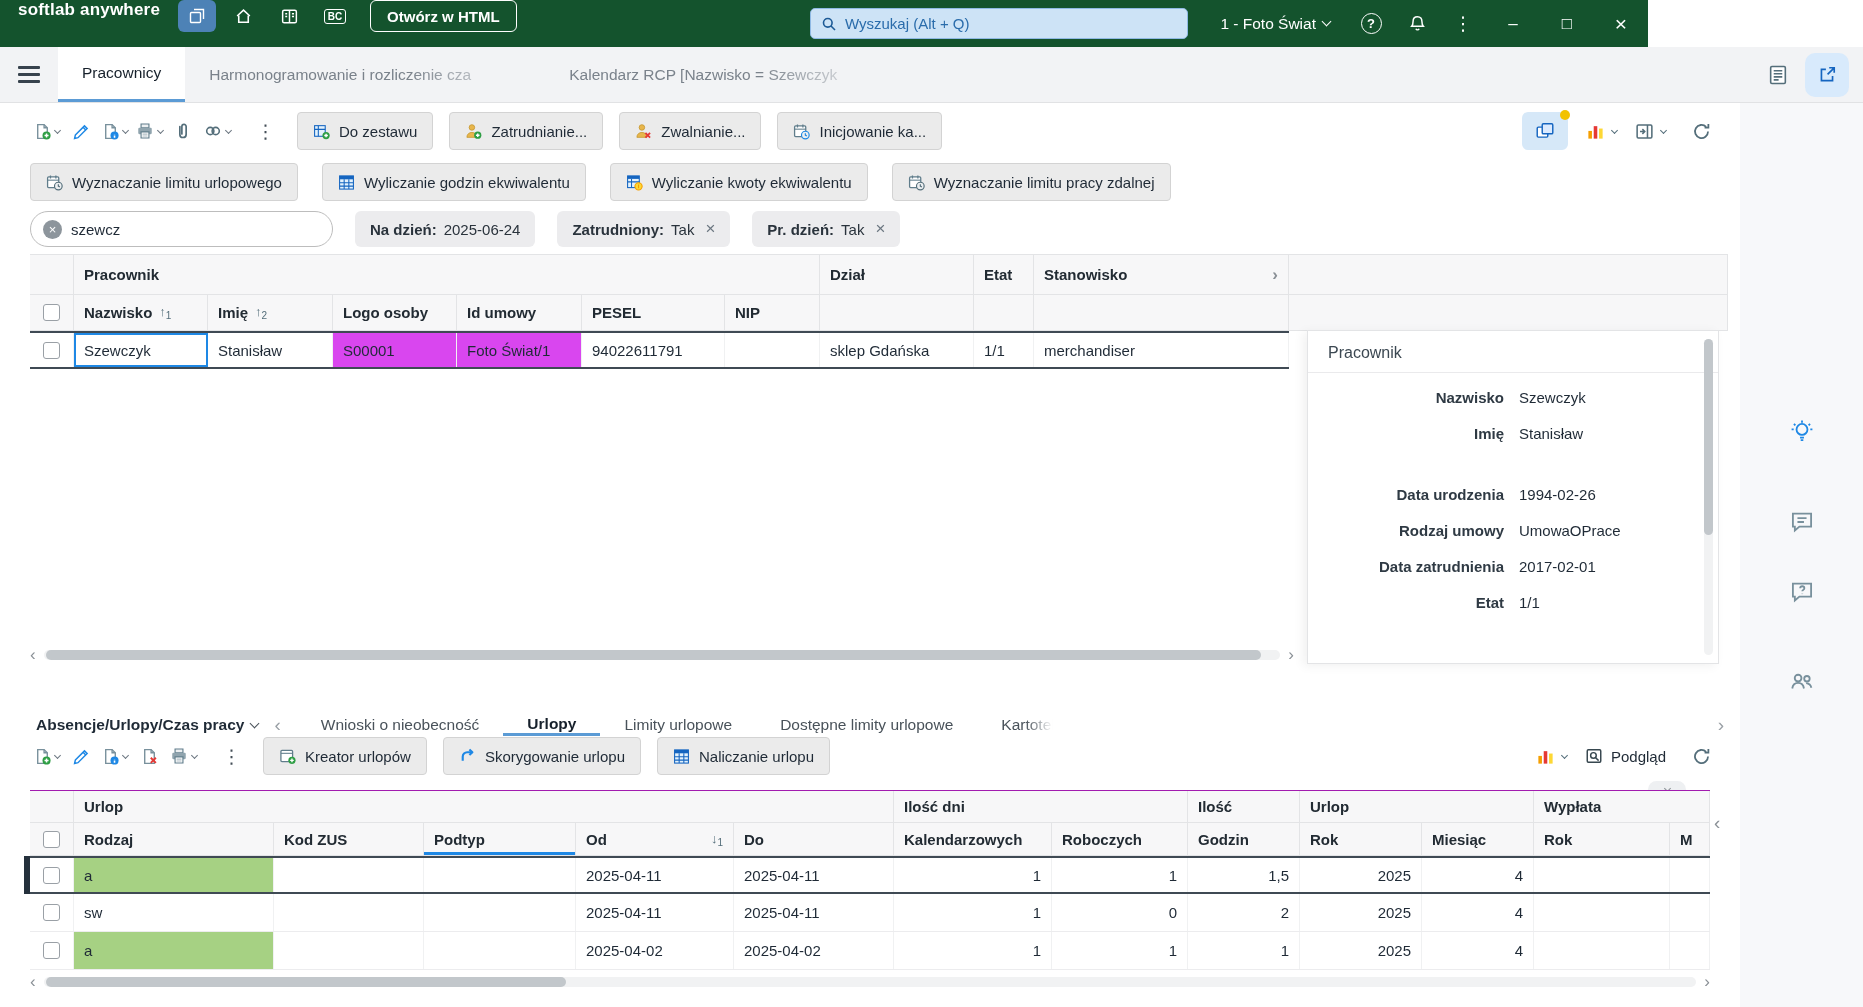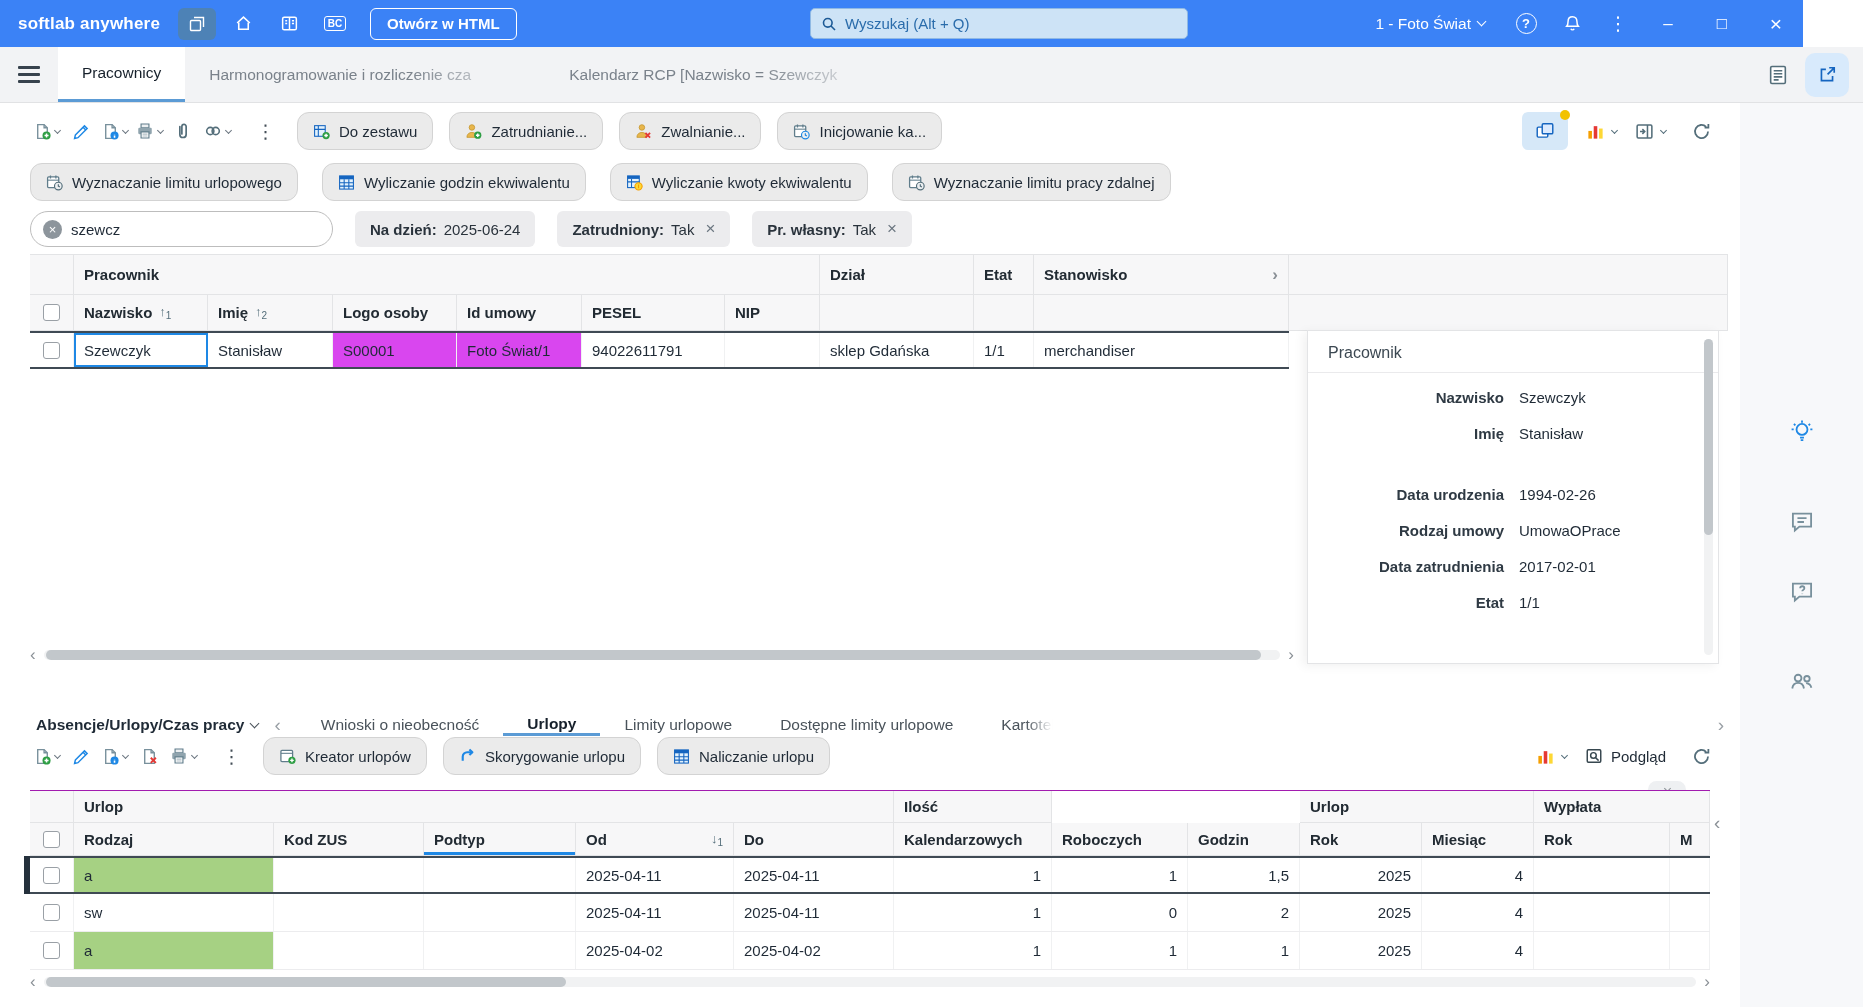--- a/index.html
+++ b/index.html
@@ -1,22 +1,22 @@
 <!DOCTYPE html>
 <html><head>
 <meta charset="utf-8">
 <style>
   *{margin:0;padding:0;box-sizing:border-box}
   html,body{width:1863px;height:1007px;overflow:hidden;background:#fff;
     font-family:"Liberation Sans",sans-serif;color:#1f2a36;font-size:15px}
   svg{display:block}
 
   
-  .titlebar{position:absolute;top:0;left:0;width:1803px;height:47px;background:#3b82f6;
-    display:flex;align-items:center;color:#fff}
+  .titlebar{position:absolute;top:0;left:0;width:1648px;height:47px;background:#14532d;
+    display:flex;align-items:flex-start;color:#fff}
   .brand{font-size:17px;font-weight:600;padding:0 14px 0 18px;letter-spacing:.2px}
   .tb-ic{width:38px;height:32px;display:flex;align-items:center;justify-content:center;
     border-radius:6px;margin:0 4px;cursor:pointer}
   .tb-ic.boxed{background:#4d82b6}
   .bc-ic{border:1.6px solid #fff;border-radius:3px;font-size:10px;font-weight:700;padding:1px 3px}
   .open-html{height:32px;border:1.5px solid #fff;border-radius:6px;padding:0 16px;margin-left:12px;
     display:flex;align-items:center;font-size:15px;font-weight:600;cursor:pointer}
   .tb-search{position:absolute;left:810px;top:8px;width:378px;height:31px;background:#cde3f6;
     border:1px solid #8fb9e4;border-radius:5px;display:flex;align-items:center;padding:0 10px;gap:8px}
   .tb-search input{flex:1;border:none;background:transparent;outline:none;color:#1c5a96;font-size:15px;
@@ -52,21 +52,21 @@
   
   .toolbar1{position:absolute;top:103px;left:0;width:1740px;height:56px;display:flex;
     align-items:center;padding-left:30px}
   .toolbar2{position:absolute;top:159px;left:0;width:1740px;height:46px;display:flex;
     align-items:center;padding-left:30px;gap:24px}
   .ibtn{height:38px;min-width:34px;display:flex;align-items:center;justify-content:center;
     color:#546e7a;cursor:pointer;border-radius:4px;padding:0 3px}
   .ibtn .chev{color:#6b7680}
   .dots{font-size:19px;color:#444e57;padding:0 10px;margin:0 12px;cursor:pointer}
   .abtn{height:38px;display:flex;align-items:center;gap:9px;background:#ebebeb;
-    border:1px solid #d3d3d3;border-radius:12px;padding:0 15px;font-size:15px;color:#1f2a36;
+    border:1px solid #d3d3d3;border-radius:4px;padding:0 15px;font-size:15px;color:#1f2a36;
     white-space:nowrap;cursor:pointer}
   .t1-gap{margin-left:16px}
   .tb1-right{margin-left:auto;display:flex;align-items:center;gap:18px;margin-right:22px}
   .cards-btn{width:46px;height:38px;background:#d6e8f8;border-radius:6px;display:flex;
     align-items:center;justify-content:center;position:relative;cursor:pointer}
   .cards-btn::after{content:"";position:absolute;top:-2px;right:-2px;width:10px;height:10px;
     border-radius:50%;background:#f2c200}
   .icgrp{display:flex;align-items:center;gap:3px;cursor:pointer;color:#546e7a}
 
   
@@ -446,21 +446,21 @@
   <div class="chip">
     <span class="lbl">Na dzień:</span>
     <span>2025-06-24</span>
   </div>
   <div class="chip">
     <span class="lbl">Zatrudniony:</span>
     <span>Tak</span>
     <span class="x">×</span>
   </div>
   <div class="chip">
-    <span class="lbl">Pr. własny:</span>
+    <span class="lbl">Pr. dzień:</span>
     <span>Tak</span>
     <span class="x">×</span>
   </div>
 </div>
 
 <div class="etable">
   <div class="egrid gr">
     <div class="gc"></div>
     <div class="gc" style="grid-column:2/8">Pracownik</div>
     <div class="gc">Dział</div>
@@ -686,20 +686,21 @@
   </div>
 </div>
 <div class="collapse-pill">
   <span class="chev sm" style="margin:0 0 2px 0"></span>
 </div>
 
 <div class="ltable">
   <div class="lgrid lgr">
     <div class="gc"></div>
     <div class="gc" style="grid-column:2/7">Urlop</div>
+    <div class="gc" style="grid-column:7/9">Ilość dni</div>
     <div class="gc">Ilość</div>
     <div class="gc" style="grid-column:10/12">Urlop</div>
     <div class="gc" style="grid-column:12/14">Wypłata</div>
   </div>
   <div class="lgrid lcr">
     <div class="hc" style="justify-content:center">
       <div class="cb"></div>
     </div>
     <div class="hc">Rodzaj</div>
     <div class="hc">Kod ZUS</div>

